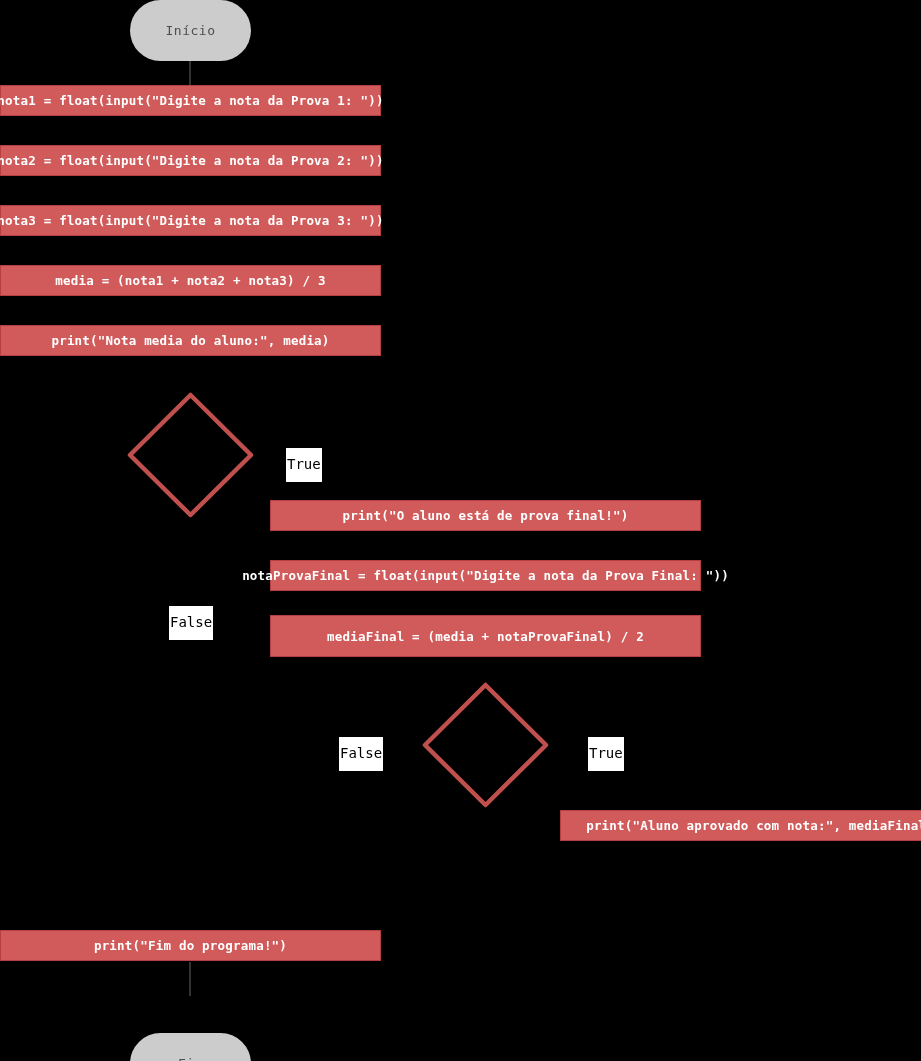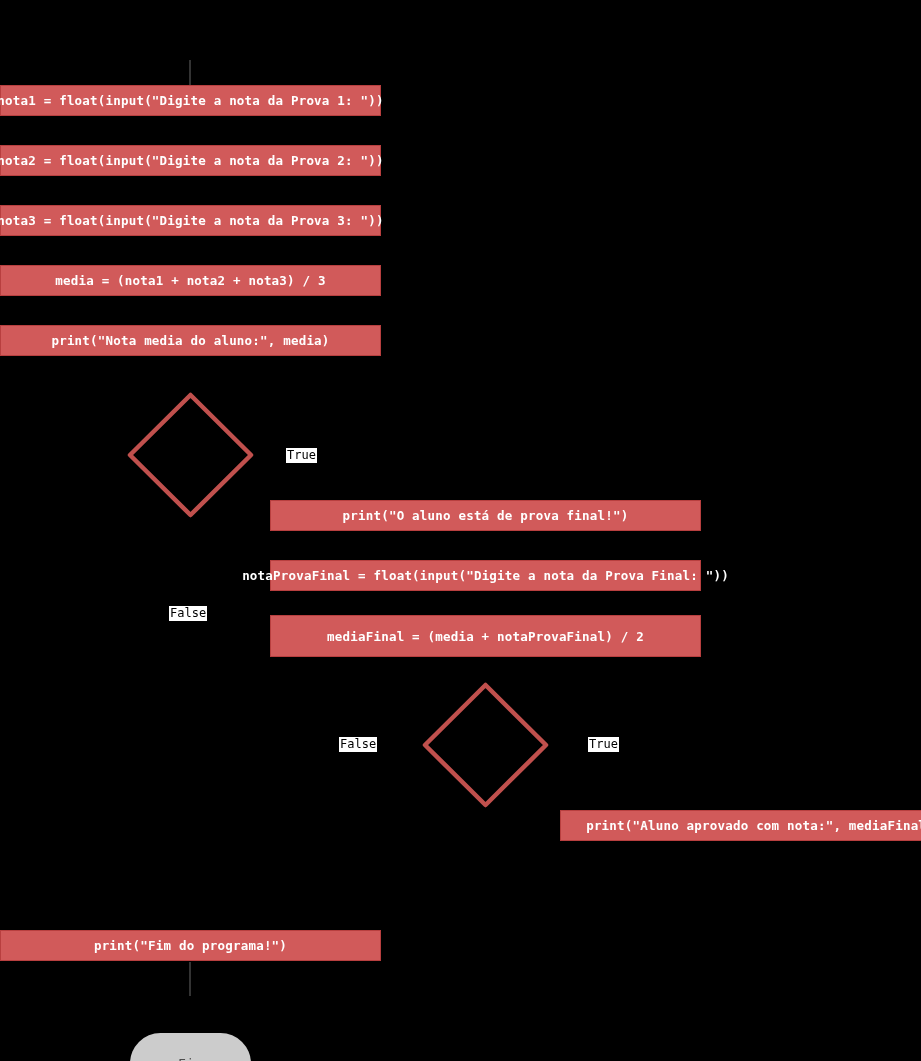--- a/index.html
+++ b/index.html
@@ -64,39 +64,42 @@
     font-family: "DejaVu Sans Mono", monospace;
     text-align: center;
     max-width: 110px;
     line-height: 1.15;
     word-break: break-all;
   }
   .edge-label {
     position: absolute;
     background: #ffffff;
     color: #000000;
-    font-size: 12px;
+    font-size: 14px;
     font-family: "DejaVu Sans Mono", monospace;
-    padding: 0px 1px;
+    padding: 8px 1px;
     line-height: 1.25;
     white-space: nowrap;
   }
   .connector {
     position: absolute;
     background: #333333;
   }
 </style>
 </head>
 <body>
 
 <div id="canvas">
 
   <div class="connector" style="left:189px; top:60px; width:2px; height:26px;"></div>
   <div class="connector" style="left:189px; top:962px; width:2px; height:34px;"></div>
 
+  <div class="terminal-node" style="left:130px; top:0px; width:121px; height:61px;">
+    <span>Início</span>
+  </div>
 
   <div class="process-node" style="left:0px; top:85px; width:381px; height:31px;">
     <span>nota1 = float(input("Digite a nota da Prova 1: "))</span>
   </div>
 
   <div class="process-node" style="left:0px; top:145px; width:381px; height:31px;">
     <span>nota2 = float(input("Digite a nota da Prova 2: "))</span>
   </div>
 
   <div class="process-node" style="left:0px; top:205px; width:381px; height:31px;">

